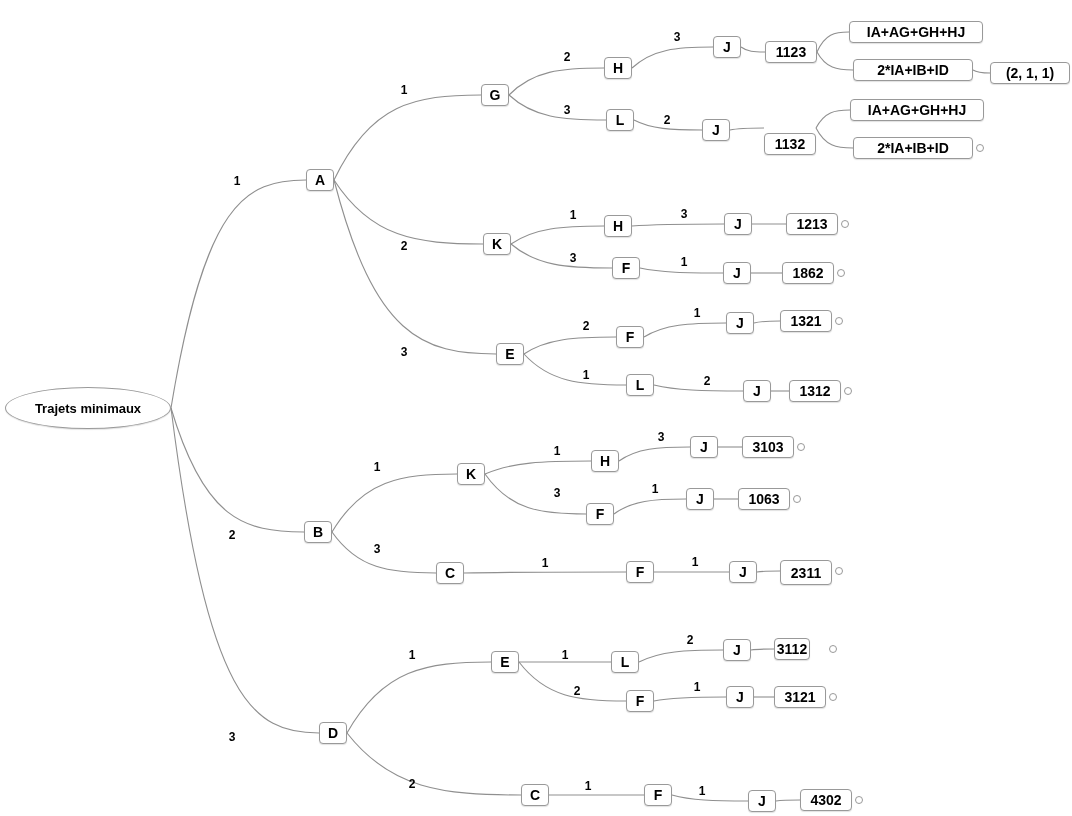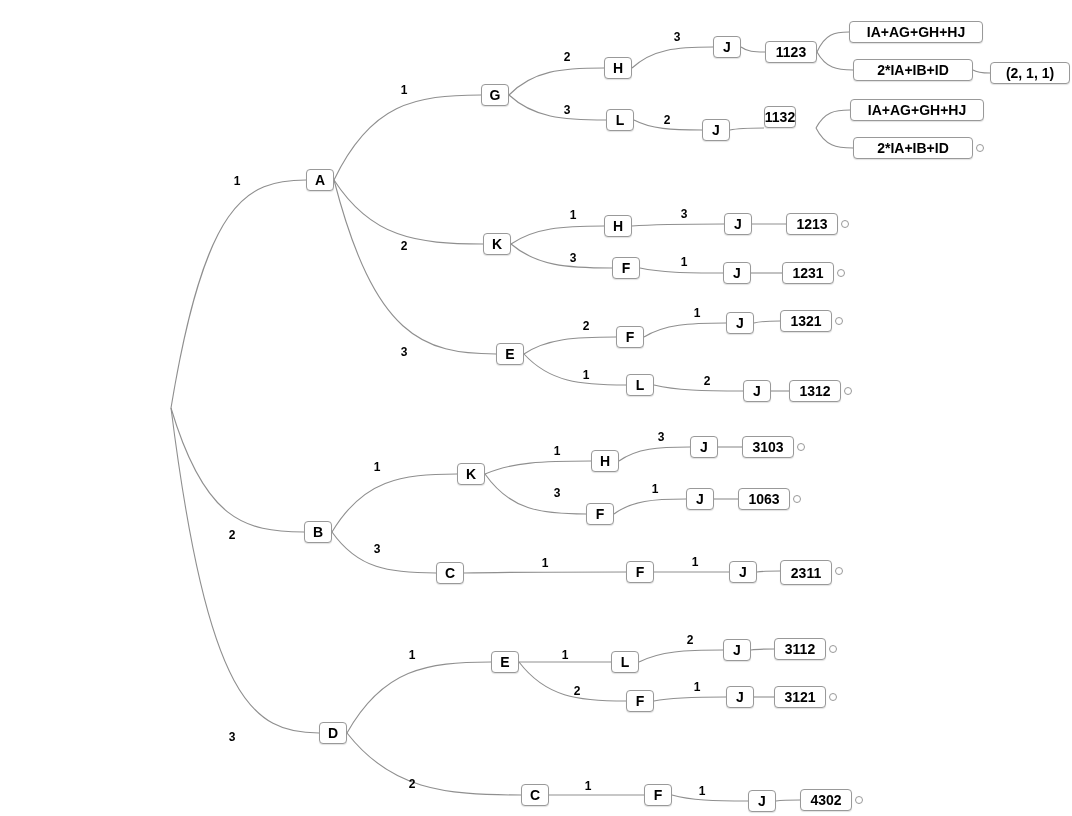--- a/index.html
+++ b/index.html
@@ -115,20 +115,21 @@
       <path d="M 639,662 C 660,651.2 685.2,650 723,650"></path>
       <path d="M 751,650 C 756.75,649.1 763.65,649 774,649"></path>
       <path d="M 519,662 C 545.75,697.1 577.85,701 626,701"></path>
       <path d="M 654,701 C 672,697.4 693.6,697 726,697"></path>
       <path d="M 754,697 C 759,697 765,697 774,697"></path>
       <path d="M 347,733 C 390.5,788.8 442.7,795 521,795"></path>
       <path d="M 549,795 C 572.75,795 601.25,795 644,795"></path>
       <path d="M 672,795 C 691,800.4 713.8,801 748,801"></path>
       <path d="M 776,801 C 782,800.1 789.2,800 800,800"></path>
     </svg>
+  <div class="node ellipse" style="left:5px; top:387px; width:166px; height:42px;">Trajets minimaux</div>
 <div class="edge-label" style="left: 237px; top: 181px;">1</div>
     <div class="edge-label" style="left: 232px; top: 535px;">2</div>
     <div class="edge-label" style="left: 232px; top: 737px;">3</div>
     <div class="edge-label" style="left: 404px; top: 90px;">1</div>
     <div class="edge-label" style="left: 404px; top: 246px;">2</div>
     <div class="edge-label" style="left: 404px; top: 352px;">3</div>
     <div class="edge-label" style="left: 567px; top: 57px;">2</div>
     <div class="edge-label" style="left: 677px; top: 37px;">3</div>
     <div class="edge-label" style="left: 567px; top: 110px;">3</div>
     <div class="edge-label" style="left: 667px; top: 120px;">2</div>
@@ -163,31 +164,31 @@
     <div class="node" style="left: 483px; top: 233px; width: 28px; height: 22px;">K</div>
     <div class="node" style="left: 496px; top: 343px; width: 28px; height: 22px;">E</div>
     <div class="node" style="left: 604px; top: 57px; width: 28px; height: 22px;">H</div>
     <div class="node" style="left: 713px; top: 36px; width: 28px; height: 22px;">J</div>
     <div class="node" style="left: 765px; top: 41px; width: 52px; height: 22px;">1123</div>
     <div class="node" style="left: 849px; top: 21px; width: 134px; height: 22px;">IA+AG+GH+HJ</div>
     <div class="node" style="left: 853px; top: 59px; width: 120px; height: 22px;">2*IA+IB+ID</div>
     <div class="node" style="left: 990px; top: 62px; width: 80px; height: 22px;">(2, 1, 1)</div>
     <div class="node" style="left: 606px; top: 109px; width: 28px; height: 22px;">L</div>
     <div class="node" style="left: 702px; top: 119px; width: 28px; height: 22px;">J</div>
-    <div class="node" style="left: 764px; top: 106px; width: 32px; height: 22px;">1132</div>
+    <div class="node" style="left: 764px; top: 133px; width: 52px; height: 22px;">1132</div>
     <div class="node" style="left: 850px; top: 99px; width: 134px; height: 22px;">IA+AG+GH+HJ</div>
     <div class="node" style="left: 853px; top: 137px; width: 120px; height: 22px;">2*IA+IB+ID</div>
     <div class="collapse-handle" style="left: 976px; top: 144px;"></div>
     <div class="node" style="left: 604px; top: 215px; width: 28px; height: 22px;">H</div>
     <div class="node" style="left: 724px; top: 213px; width: 28px; height: 22px;">J</div>
     <div class="node" style="left: 786px; top: 213px; width: 52px; height: 22px;">1213</div>
     <div class="collapse-handle" style="left: 841px; top: 220px;"></div>
     <div class="node" style="left: 612px; top: 257px; width: 28px; height: 22px;">F</div>
     <div class="node" style="left: 723px; top: 262px; width: 28px; height: 22px;">J</div>
-    <div class="node" style="left: 782px; top: 262px; width: 52px; height: 22px;">1231</div>
+    <div class="node" style="left: 782px; top: 262px; width: 52px; height: 22px;">1862</div>
     <div class="collapse-handle" style="left: 837px; top: 269px;"></div>
     <div class="node" style="left: 616px; top: 326px; width: 28px; height: 22px;">F</div>
     <div class="node" style="left: 726px; top: 312px; width: 28px; height: 22px;">J</div>
     <div class="node" style="left: 780px; top: 310px; width: 52px; height: 22px;">1321</div>
     <div class="collapse-handle" style="left: 835px; top: 317px;"></div>
     <div class="node" style="left: 626px; top: 374px; width: 28px; height: 22px;">L</div>
     <div class="node" style="left: 743px; top: 380px; width: 28px; height: 22px;">J</div>
     <div class="node" style="left: 789px; top: 380px; width: 52px; height: 22px;">1312</div>
     <div class="collapse-handle" style="left: 844px; top: 387px;"></div>
     <div class="node" style="left: 457px; top: 463px; width: 28px; height: 22px;">K</div>
@@ -200,21 +201,21 @@
     <div class="node" style="left: 738px; top: 488px; width: 52px; height: 22px;">1063</div>
     <div class="collapse-handle" style="left: 793px; top: 495px;"></div>
     <div class="node" style="left: 436px; top: 562px; width: 28px; height: 22px;">C</div>
     <div class="node" style="left: 626px; top: 561px; width: 28px; height: 22px;">F</div>
     <div class="node" style="left: 729px; top: 561px; width: 28px; height: 22px;">J</div>
     <div class="node" style="left: 780px; top: 560px; width: 52px; height: 25px;">2311</div>
     <div class="collapse-handle" style="left: 835px; top: 567px;"></div>
     <div class="node" style="left: 491px; top: 651px; width: 28px; height: 22px;">E</div>
     <div class="node" style="left: 611px; top: 651px; width: 28px; height: 22px;">L</div>
     <div class="node" style="left: 723px; top: 639px; width: 28px; height: 22px;">J</div>
-    <div class="node" style="left: 774px; top: 638px; width: 52px; height: 22px;">3112</div>
+    <div class="node" style="left: 774px; top: 638px; width: 36px; height: 22px;">3112</div>
     <div class="collapse-handle" style="left: 829px; top: 645px;"></div>
     <div class="node" style="left: 626px; top: 690px; width: 28px; height: 22px;">F</div>
     <div class="node" style="left: 726px; top: 686px; width: 28px; height: 22px;">J</div>
     <div class="node" style="left: 774px; top: 686px; width: 52px; height: 22px;">3121</div>
     <div class="collapse-handle" style="left: 829px; top: 693px;"></div>
     <div class="node" style="left: 521px; top: 784px; width: 28px; height: 22px;">C</div>
     <div class="node" style="left: 644px; top: 784px; width: 28px; height: 22px;">F</div>
     <div class="node" style="left: 748px; top: 790px; width: 28px; height: 22px;">J</div>
     <div class="node" style="left: 800px; top: 789px; width: 52px; height: 22px;">4302</div>
     <div class="collapse-handle" style="left: 855px; top: 796px;"></div>

